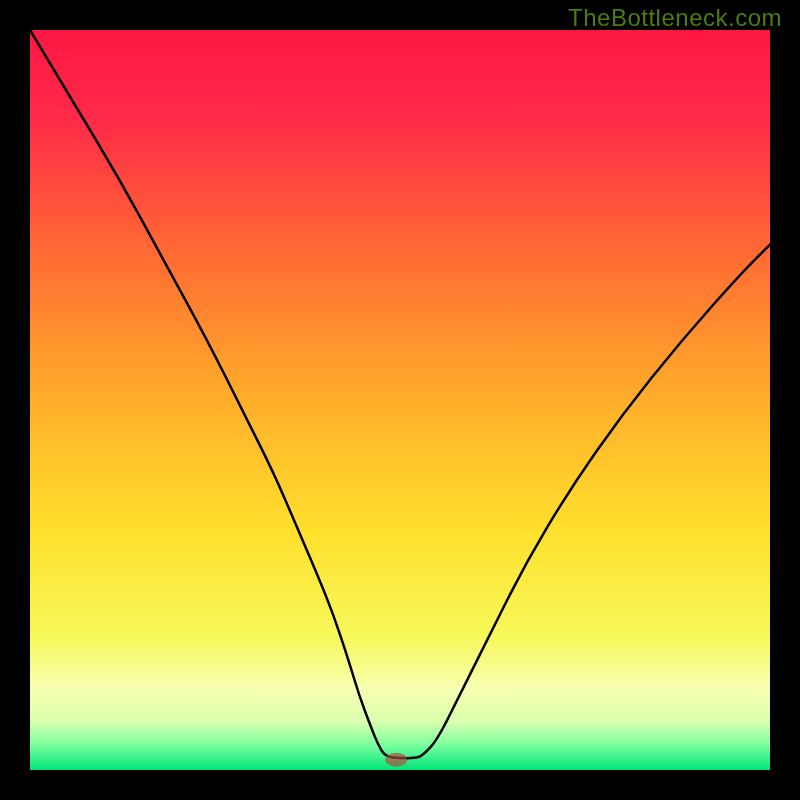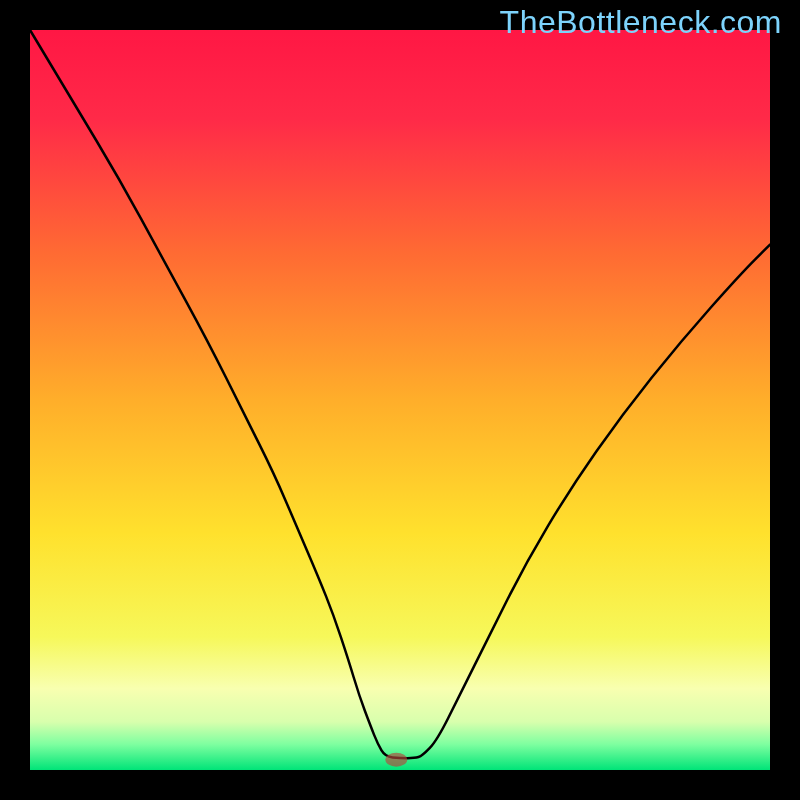--- a/index.html
+++ b/index.html
@@ -13,22 +13,22 @@
   }
   .stage {
     position: relative;
     width: 800px;
     height: 800px;
   }
   .watermark {
     position: absolute;
     top: 4px;
     right: 18px;
-    color: #7dd3fc;
-    font-size: 32px;
+    color: #4d7c0f;
+    font-size: 24px;
     font-weight: 500;
     letter-spacing: 0.5px;
     z-index: 10;
   }
   svg {
     position: absolute;
     top: 0;
     left: 0;
   }
   .curve {

